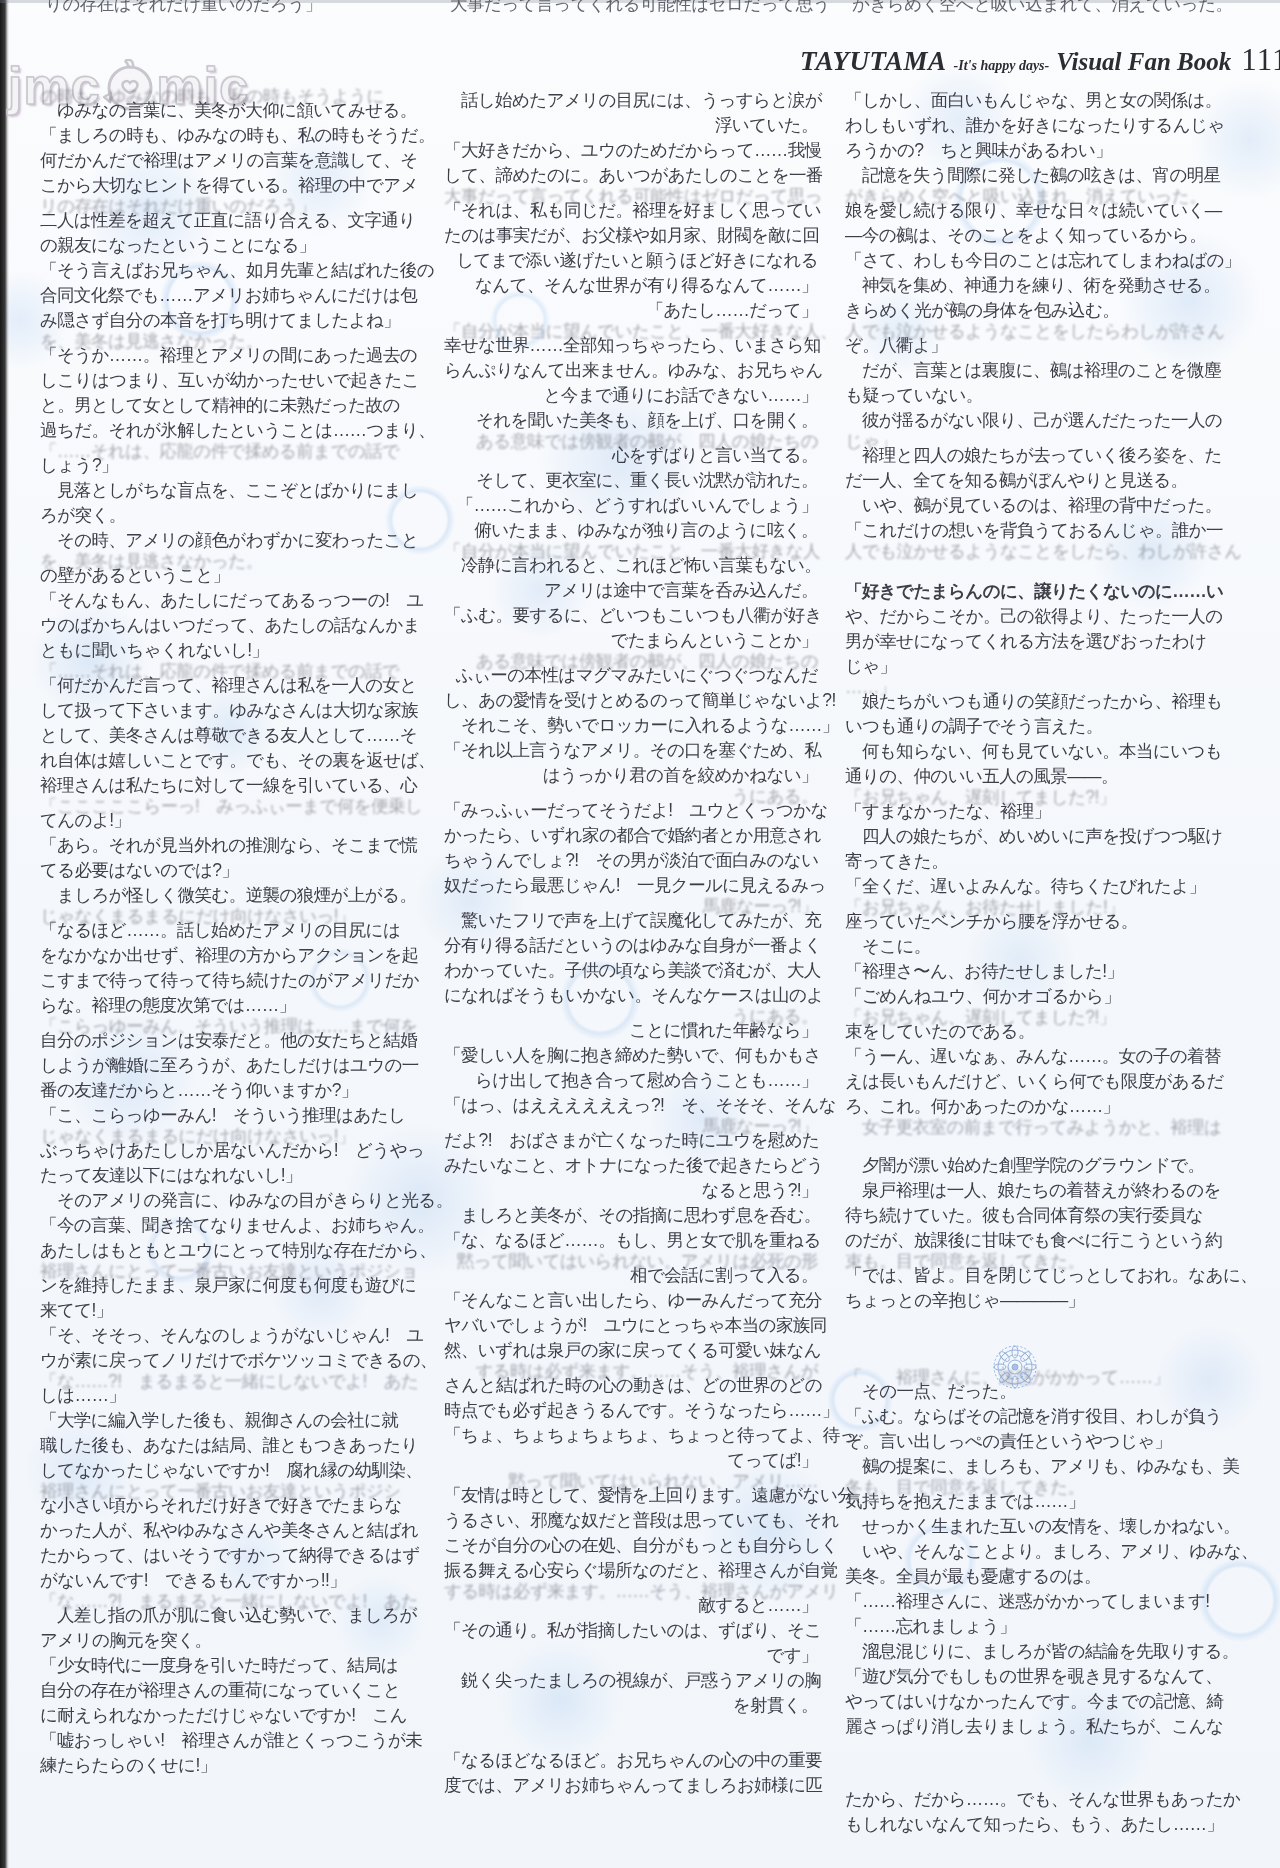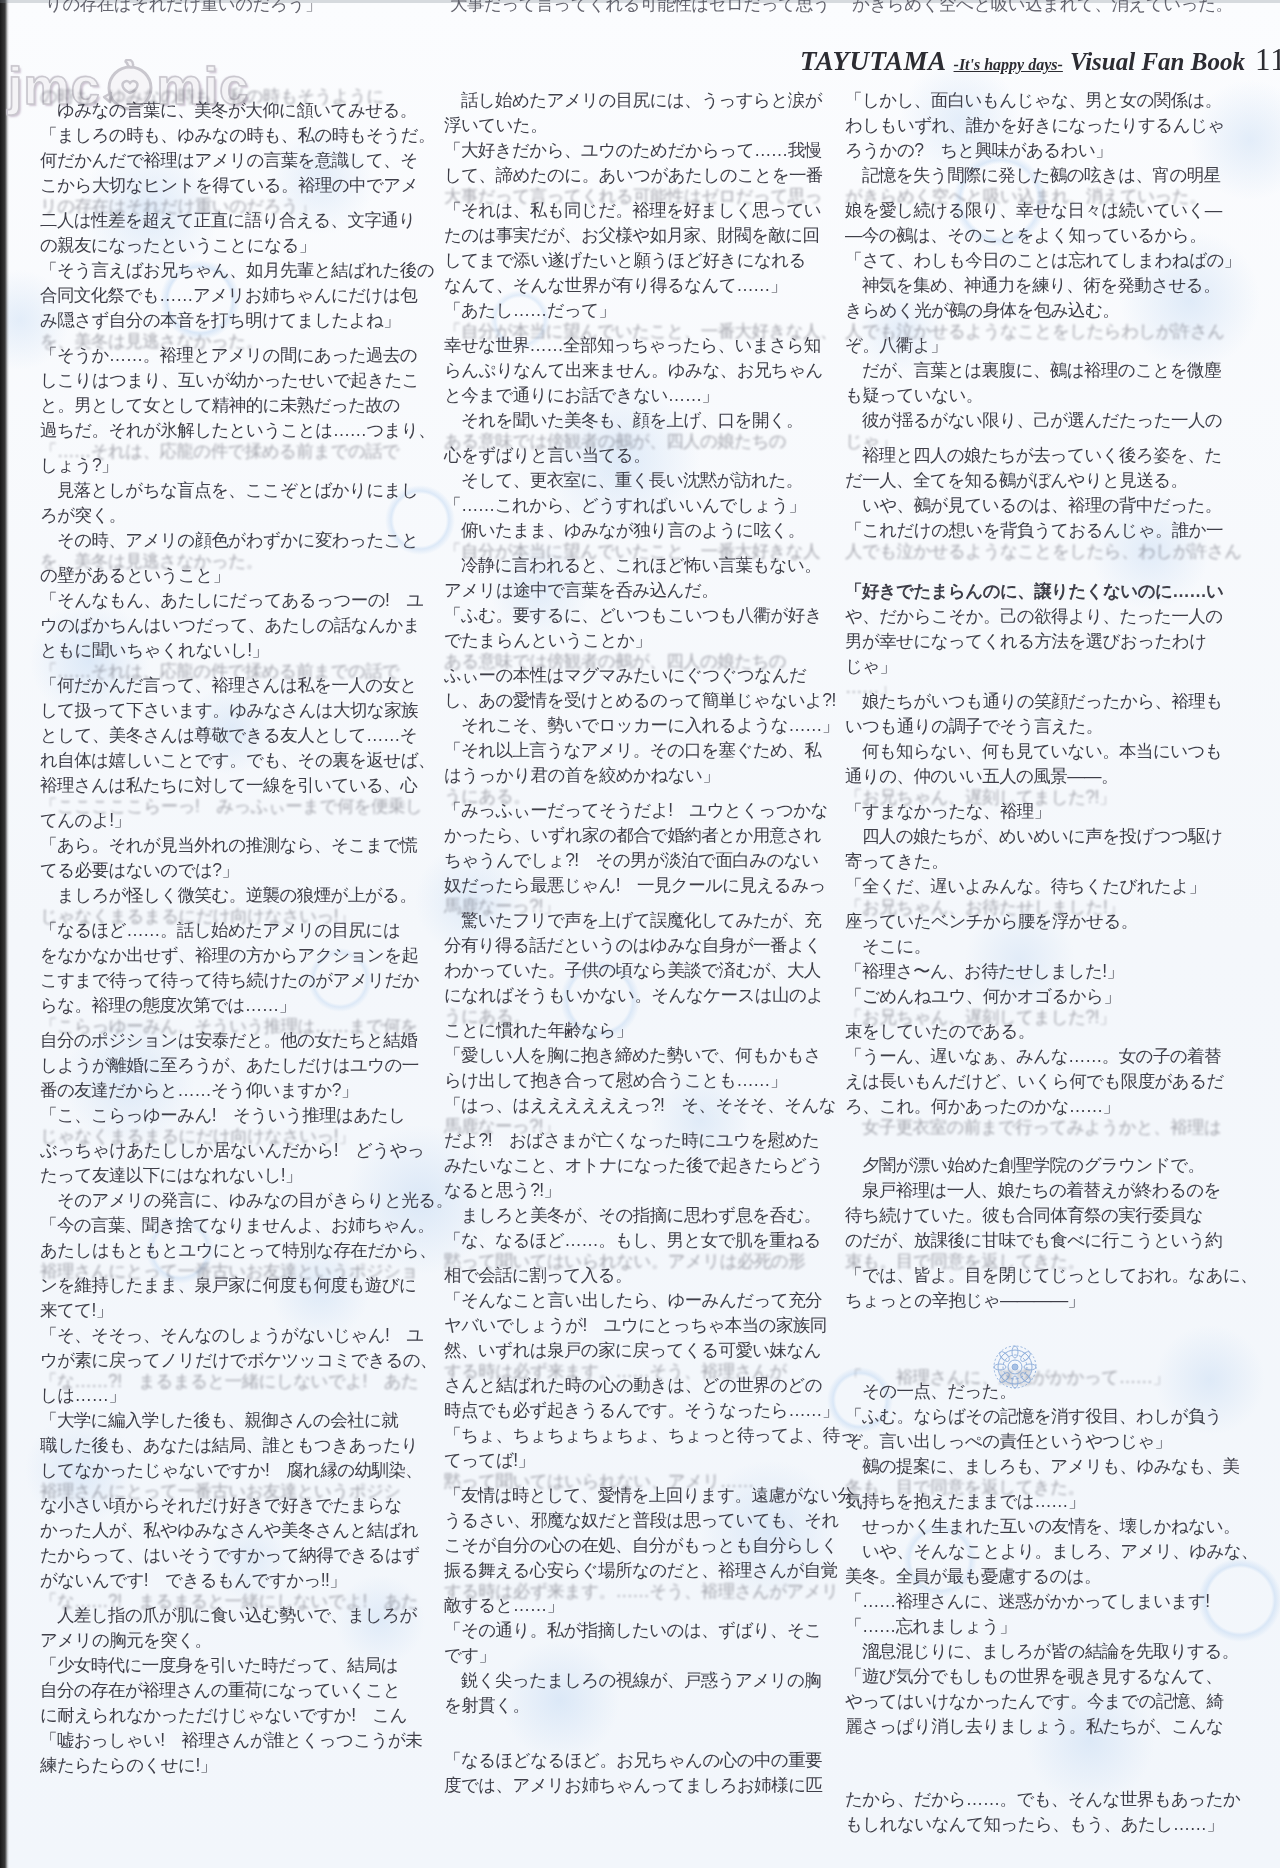--- a/index.html
+++ b/index.html
@@ -55,32 +55,32 @@
   .watermark{position:absolute;left:8px;top:56px;display:flex;align-items:center;
     font-weight:bold;font-size:52px;letter-spacing:1px;color:#f4f3f6;
     text-shadow:0 0 1px #c9c7ce, 2px 2px 2px rgba(170,150,175,.55), -1px -1px 1px rgba(200,190,205,.6);
     -webkit-text-stroke:1.5px #c9c7ce; font-family:"Liberation Sans",sans-serif;justify-content:center;}
   .watermark .mascot{width:54px;height:54px;margin:0 1px;}
 
   
   .page-header{position:absolute;left:800px;top:42px;display:flex;align-items:baseline;
     color:#2c2c32;font-family:"Liberation Serif",serif;font-style:italic;white-space:nowrap;}
   .page-header .t1{font-size:27px;font-weight:700;letter-spacing:.5px;}
-  .page-header .t2{font-size:16px;font-weight:600;margin:0 7px;text-decoration:underline;}
+  .page-header .t2{font-size:14px;font-weight:600;margin:0 7px;}
   .page-header .t3{font-size:25px;font-weight:700;}
   .page-header .pn{font-size:31px;font-style:normal;font-weight:400;margin-left:10px;letter-spacing:1px;}
 
   
   .top-frag{position:absolute;top:-8px;font-size:17.5px;color:#4a4a55;letter-spacing:-0.5px;
     opacity:.85;filter:blur(.4px);white-space:nowrap;}
   .frag-1{left:45px;} .frag-2{left:450px;} .frag-3{left:852px;}
 
   
   .col{position:absolute;top:88px;width:374px;font-size:17.5px;color:#3e3e48;}
-  .col-1{left:40px;} .col-2{left:444px;} .col-3{left:845px;}
+  .col-1{left:40px;} .col-2{left:444px;text-align:right;} .col-3{left:845px;}
   .line{height:25px;line-height:25px;white-space:nowrap;letter-spacing:-0.6px;}
   .line.ghost{height:10px;line-height:16px;opacity:.48;filter:blur(1.1px);color:#50505c;}
 
   
   .ornament{position:absolute;left:992px;top:1344px;width:46px;height:46px;opacity:.85;}
 </style>
 </head>
 <body>
 
 <div class="scan-edge-left"></div>

